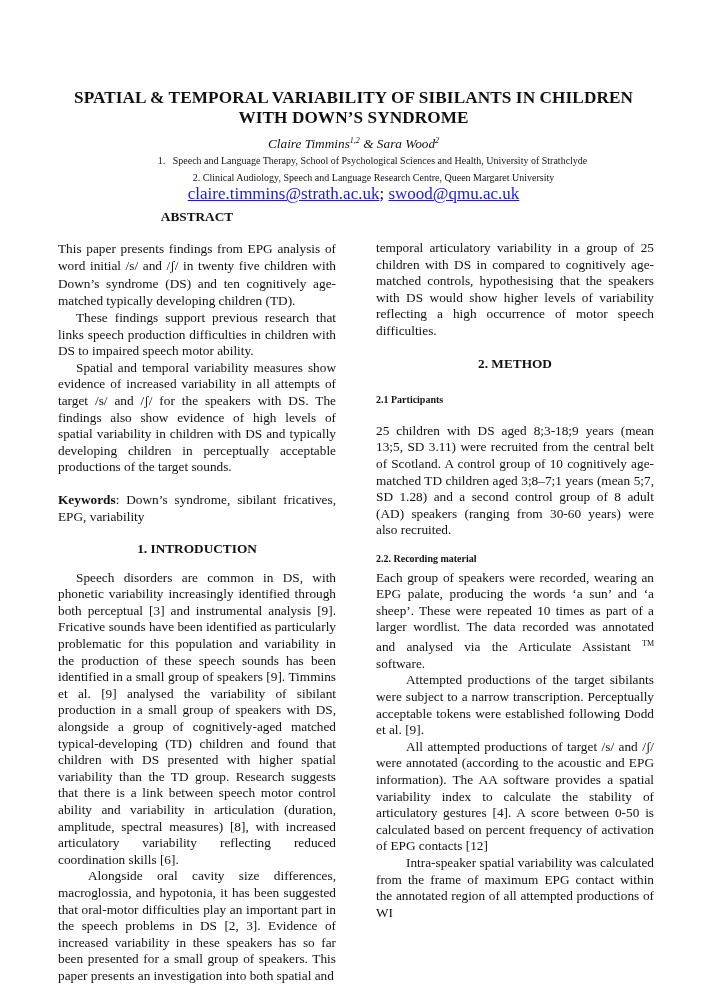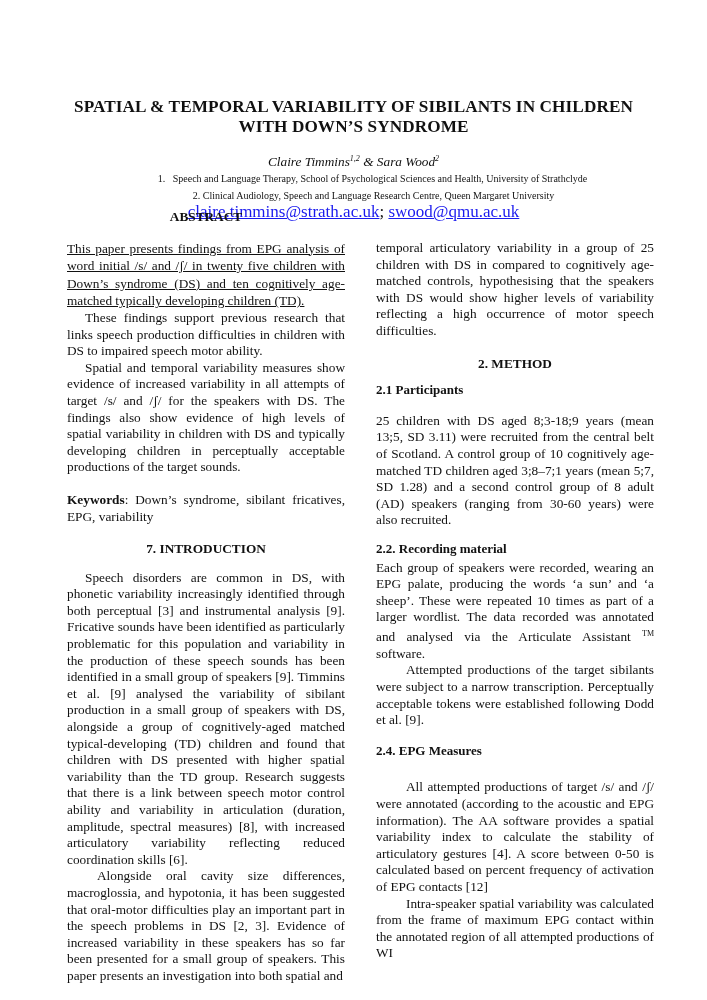--- a/index.html
+++ b/index.html
@@ -1,31 +1,31 @@
 <!DOCTYPE html>
 <html><head>
 <meta charset="utf-8">
 <style>
   html, body { margin: 0; padding: 0; background: #ffffff; }
   body { width: 707px; height: 1000px; overflow: hidden; position: relative;
          font-family: "Liberation Serif", "DejaVu Serif", serif; color: #111; }
   .header { position: absolute; left: 0; top: 84px; width: 707px; text-align: center; }
-  .title { font-weight: bold; font-size: 17.2px; line-height: 20px; margin: 13px auto; width: 600px; letter-spacing: 0.1px; }
+  .title { font-weight: bold; font-size: 17.2px; line-height: 20px; margin: 4px auto; width: 600px; letter-spacing: 0.1px; }
   .authors { font-style: italic; font-size: 13.3px; line-height: 17px; }
   .authors sup { font-size: 8px; }
   .aff { font-size: 10px; line-height: 17px; }
   .aff1 { padding-left: 0; }
   .emails { font-size: 17px; line-height: 15px; }
   .emails a { color: #1a1aee; text-decoration: underline; }
   .col { position: absolute; top: 209px; width: 278px; font-size: 13.3px; line-height: 16.6px; text-align: justify; }
-  .col-left { left: 67px; }
+  .col-left { left: 58px; }
   .col-right { left: 376px; top: 243px; }
   .col-right.first { top: 240px; }
   .sec { font-weight: bold; text-align: center; font-size: 13.3px; margin: 0; }
-  .sub { font-weight: bold; font-size: 13px; margin: 0; }
+  .sub { font-weight: bold; font-size: 10px; margin: 0; }
   p { margin: 0; }
   .ind { text-indent: 18px; }
   .ind2 { text-indent: 30px; }
   .kw b { font-weight: bold; }
   sup.tm { font-size: 8px; }
 </style>
 </head>
 <body>
 
 <div class="header">
@@ -38,33 +38,32 @@
   </div>
   <div class="aff aff1" style="white-space:pre; padding-left:38px;">1.   Speech and Language Therapy, School of Psychological Sciences and Health, University of Strathclyde</div>
   <div class="aff" style="padding-left:40px;">2. Clinical Audiology, Speech and Language Research Centre, Queen Margaret University</div>
   <div class="emails">
     <a>claire.timmins@strath.ac.uk</a><span style="white-space:pre">; </span><a>swood@qmu.ac.uk</a>
   </div>
 </div>
 
 <div class="col col-left">
   <h2 class="sec" style="margin-bottom:14px;">ABSTRACT</h2>
-  <p style="line-height:17.6px;text-decoration:underline;">This paper presents findings from EPG analysis of word initial /s/ and /ʃ/ in twenty five children with Down’s syndrome (DS) and ten cognitively age-matched typically developing children (TD).</p>
+  <p style="line-height:17.6px;">This paper presents findings from EPG analysis of word initial /s/ and /ʃ/ in twenty five children with Down’s syndrome (DS) and ten cognitively age-matched typically developing children (TD).</p>
   <p class="ind">These findings support previous research that links speech production difficulties in children with DS to impaired speech motor ability.</p>
   <p class="ind">Spatial and temporal variability measures show evidence of increased variability in all attempts of target /s/ and /ʃ/ for the speakers with DS. The findings also show evidence of high levels of spatial variability in children with DS and typically developing children in perceptually acceptable productions of the target sounds.</p>
   <p class="kw" style="margin-top:16px;"><b>Keywords</b><span>: Down’s syndrome, sibilant fricatives, EPG, variability</span></p>
-  <h2 class="sec" style="margin-top:16px; margin-bottom:12px;">7. INTRODUCTION</h2>
+  <h2 class="sec" style="margin-top:16px; margin-bottom:12px;">1. INTRODUCTION</h2>
   <p class="ind">Speech disorders are common in DS, with phonetic variability increasingly identified through both perceptual [3] and instrumental analysis [9]. Fricative sounds have been identified as particularly problematic for this population and variability in the production of these speech sounds has been identified in a small group of speakers [9]. Timmins et al. [9] analysed the variability of sibilant production in a small group of speakers with DS, alongside a group of cognitively-aged matched typical-developing (TD) children and found that children with DS presented with higher spatial variability than the TD group. Research suggests that there is a link between speech motor control ability and variability in articulation (duration, amplitude, spectral measures) [8], with increased articulatory variability reflecting reduced coordination skills [6].</p>
   <p class="ind2">Alongside oral cavity size differences, macroglossia, and hypotonia, it has been suggested that oral-motor difficulties play an important part in the speech problems in DS [2, 3]. Evidence of increased variability in these speakers has so far been presented for a small group of speakers. This paper presents an investigation into both spatial and</p>
 </div>
 
 <div class="col col-right first">
   <p>temporal articulatory variability in a group of 25 children with DS in compared to cognitively age-matched controls, hypothesising that the speakers with DS would show higher levels of variability reflecting a high occurrence of motor speech difficulties.</p>
-  <h2 class="sec" style="margin-top:16px; margin-bottom:10px;">2. METHOD</h2>
+  <h2 class="sec" style="margin-top:16px; margin-bottom:20px;">2. METHOD</h2>
   <h3 class="sub" style="margin-bottom:14px;">2.1 Participants</h3>
   <p>25 children with DS aged 8;3-18;9 years (mean 13;5, SD 3.11) were recruited from the central belt of Scotland. A control group of 10 cognitively age-matched TD children aged 3;8–7;1 years (mean 5;7, SD 1.28) and a second control group of 8 adult (AD) speakers (ranging from 30-60 years) were also recruited.</p>
   <h3 class="sub" style="margin-top:12px; margin-bottom:2px;">2.2. Recording material</h3>
   <p><span>Each group of speakers were recorded, wearing an EPG palate, producing the words ‘a sun’ and ‘a sheep’. These were repeated 10 times as part of a larger wordlist. The data recorded was annotated and analysed via the Articulate Assistant </span><sup class="tm">TM</sup><span> software.</span></p>
   <p class="ind2">Attempted productions of the target sibilants were subject to a narrow transcription. Perceptually acceptable tokens were established following Dodd et al. [9].</p>
-  <h3 class="sub" style="margin-top:14px; margin-bottom:20px;">2.4. EPG Measures</h3>
   <p class="ind2">All attempted productions of target /s/ and /ʃ/ were annotated (according to the acoustic and EPG information). The AA software provides a spatial variability index to calculate the stability of articulatory gestures [4]. A score between 0-50 is calculated based on percent frequency of activation of EPG contacts [12]</p>
   <p class="ind2">Intra-speaker spatial variability was calculated from the frame of maximum EPG contact within the annotated region of all attempted productions of WI</p>
 </div>
 
 </body></html>

